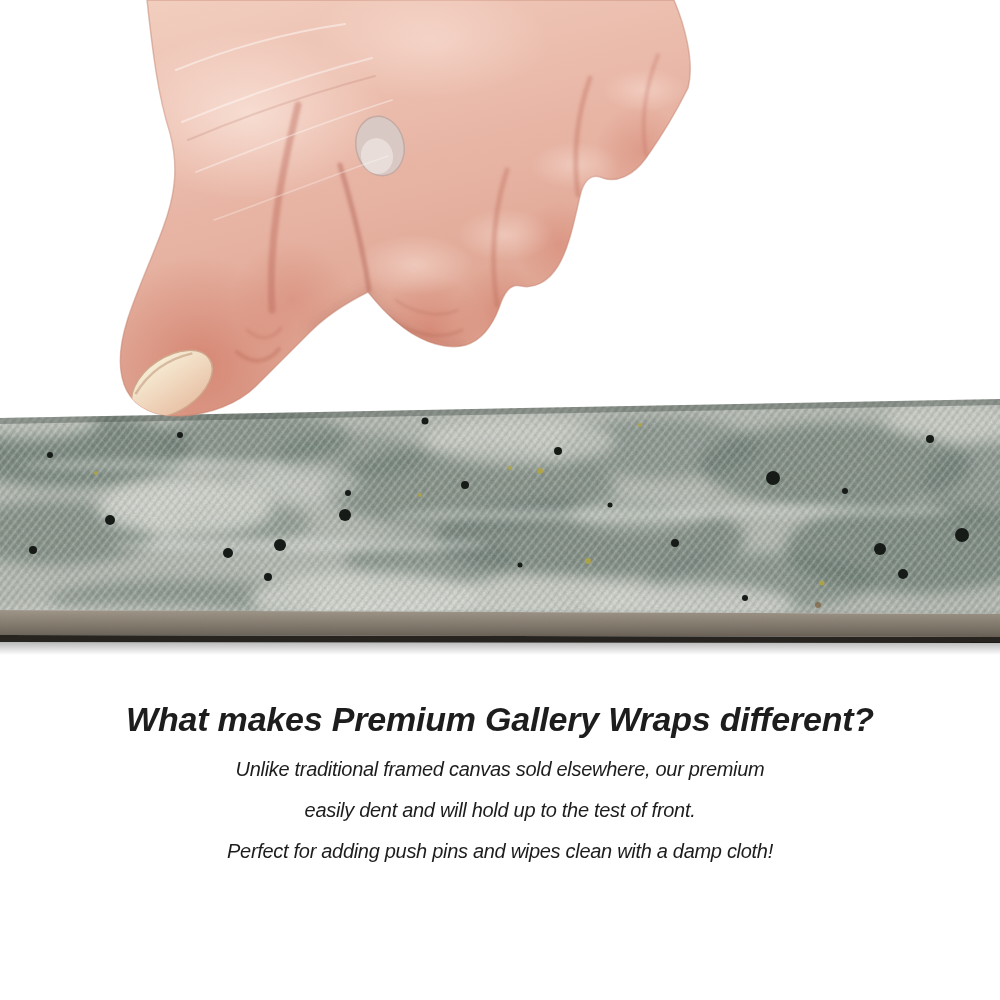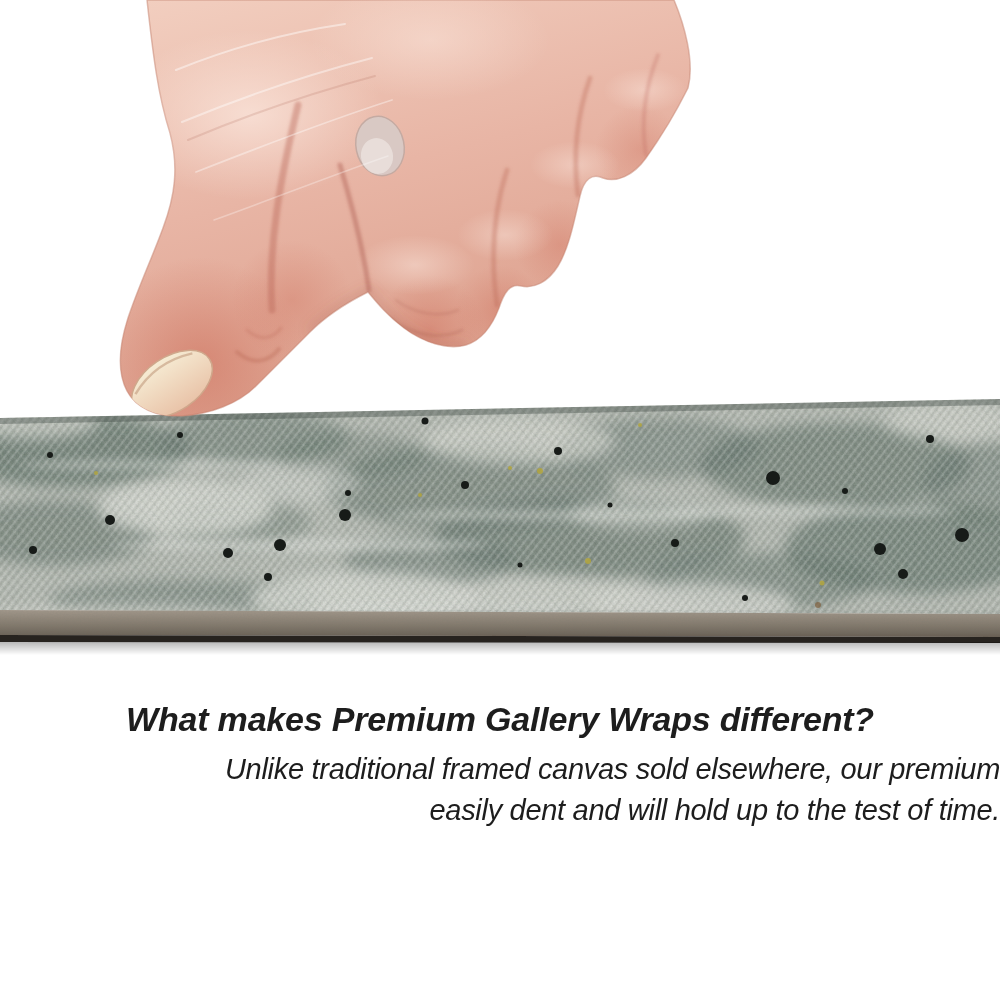--- a/index.html
+++ b/index.html
@@ -11,21 +11,21 @@
   #canvas-strip{top:393px;}
   #hand{top:0;}
   .info{
     position:absolute;top:700px;left:0;right:0;
     text-align:center;font-style:italic;color:#1d1d1d;
   }
   .info h1{
     font-size:34px;font-weight:600;margin:0 0 10px 0;letter-spacing:-0.2px;
   }
   .info p{
-    font-size:29px;font-weight:400;line-height:41px;margin:0;letter-spacing:-0.3px;text-align:right;
+    font-size:20px;font-weight:400;line-height:41px;margin:0;letter-spacing:-0.3px;
   }
 </style>
 </head>
 <body>
 
 <div class="stage">
 
   <svg id="canvas-strip" class="layer" width="1000" height="270" viewBox="0 0 1000 270" aria-hidden="true">
     <defs>
       <clipPath id="faceClip">
@@ -255,16 +255,17 @@
         <path d="M 136 372 Q 170 356 206 370" fill="none" stroke="rgba(190,150,120,0.55)" stroke-width="2.5"></path>
       </g>
 
       <path d="M 310 332 C 330 312 352 300 368 292 C 378 304 388 316 404 328 C 424 343 448 350 466 345" fill="none" stroke="rgba(160,85,70,0.3)" stroke-width="6" filter="url(#softer)"></path>
     </g>
   </svg>
 
   <section class="info">
     <h1>What makes Premium Gallery Wraps different?</h1>
     <p>Unlike traditional framed canvas sold elsewhere, our premium</p>
-    <p>easily dent and will hold up to the test of time.</p>
+    <p>easily dent and will hold up to the test of front.</p>
+    <p>Perfect for adding push pins and wipes clean with a damp cloth!</p>
   </section>
 
 </div>
 
 </body></html>

